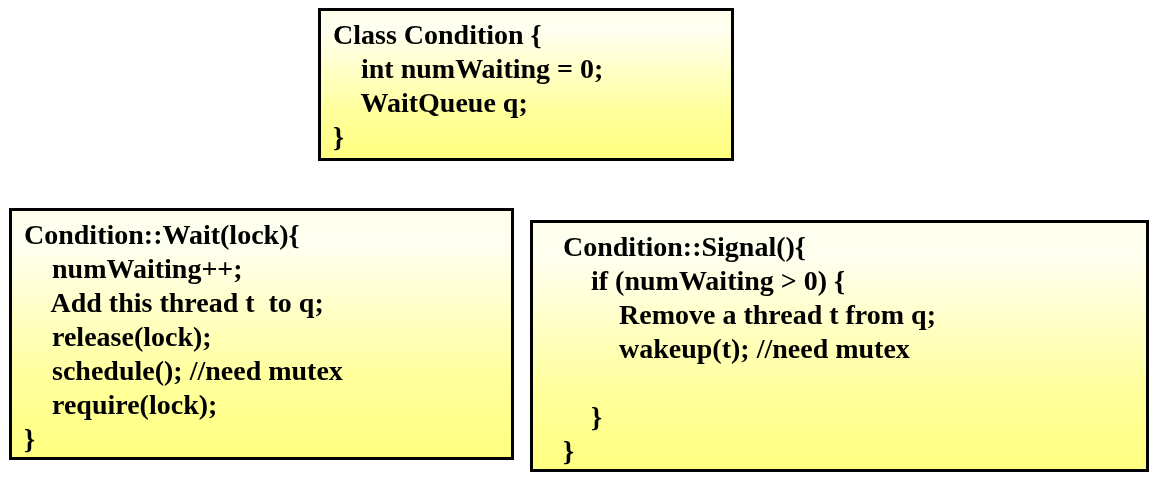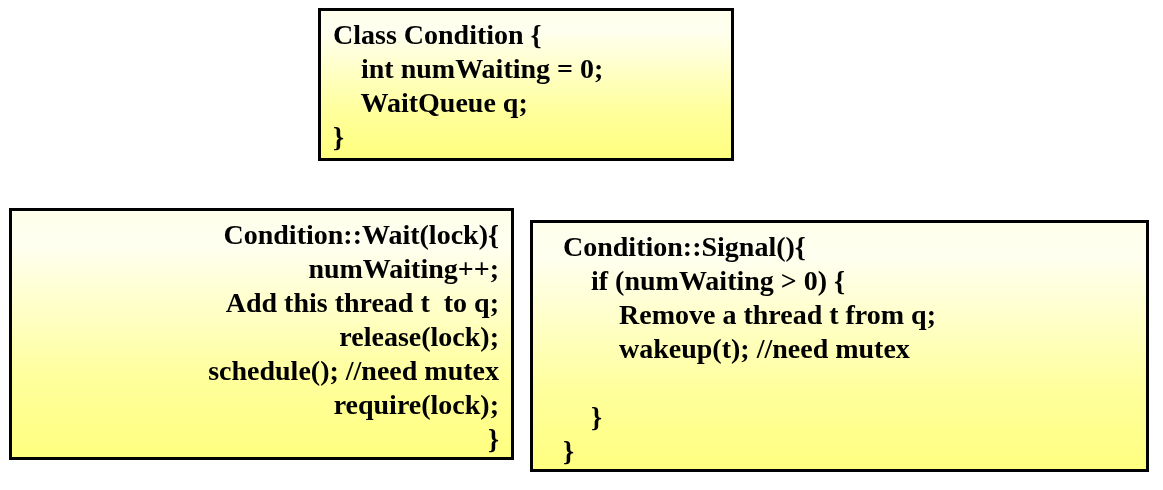--- a/index.html
+++ b/index.html
@@ -51,21 +51,20 @@
     top: 8px;
     width: 416px;
     height: 153px;
   }
 
   #box-condition-wait {
     left: 9px;
     top: 208px;
     width: 505px;
     height: 252px;
-    text-align: right;
   }
 
   #box-condition-signal {
     left: 530px;
     top: 220px;
     width: 619px;
     height: 252px;
     padding-left: 30px;
   }
 </style>

